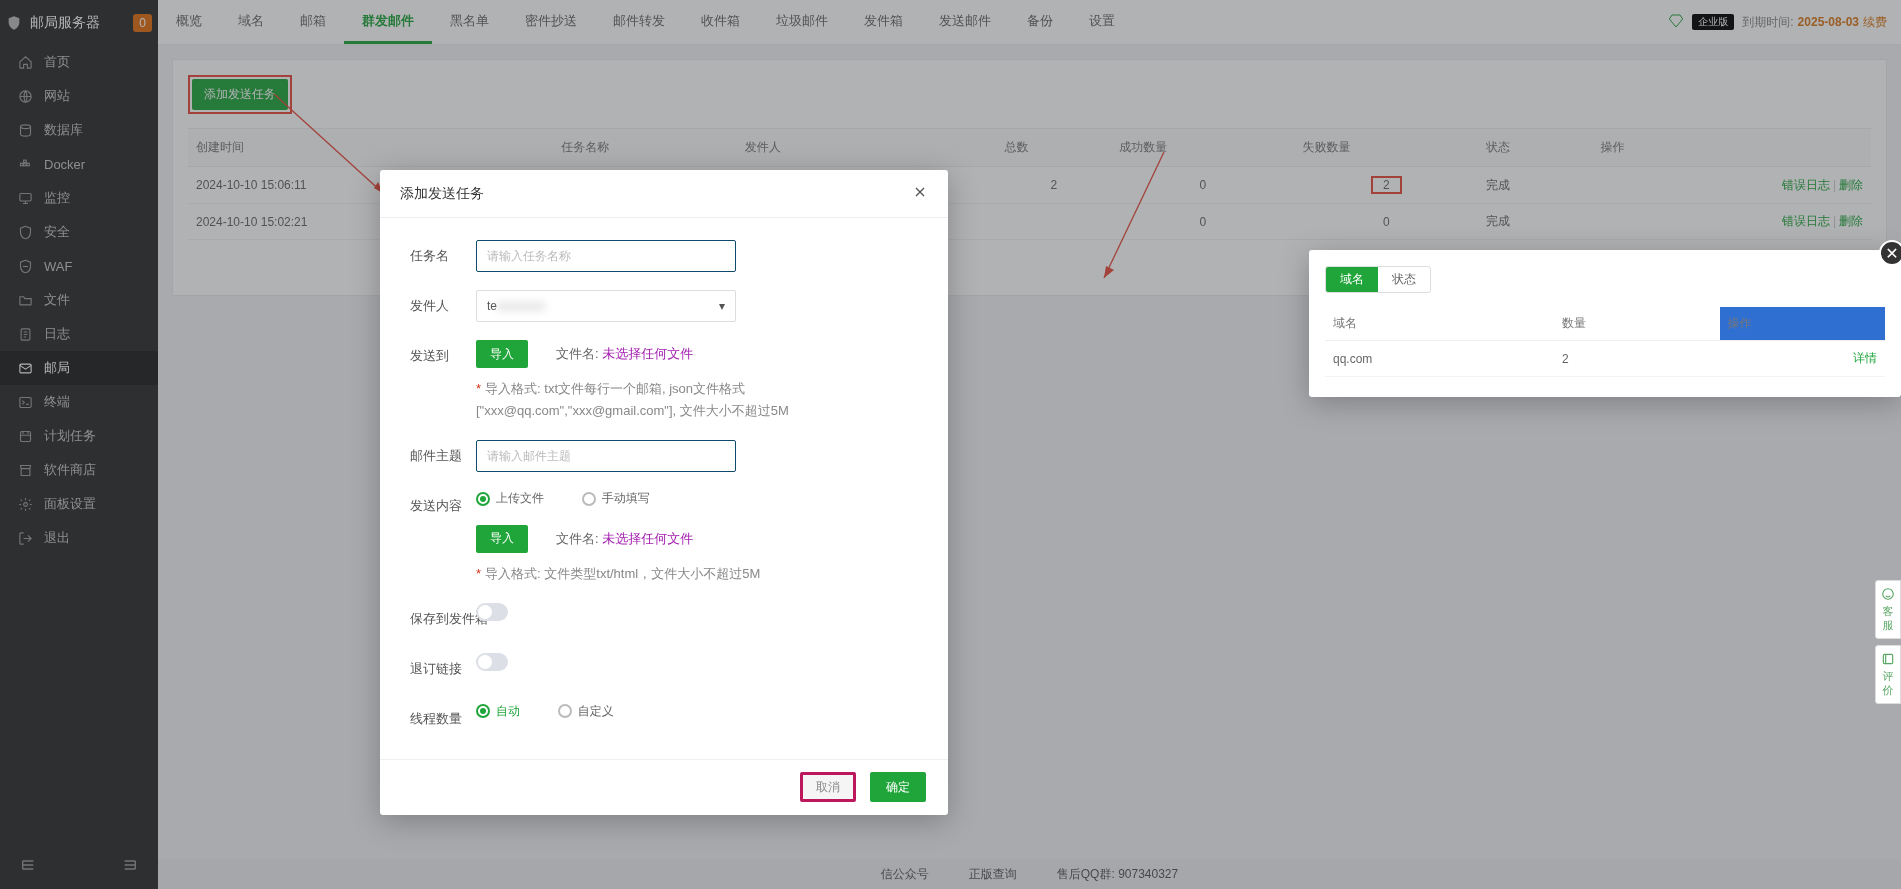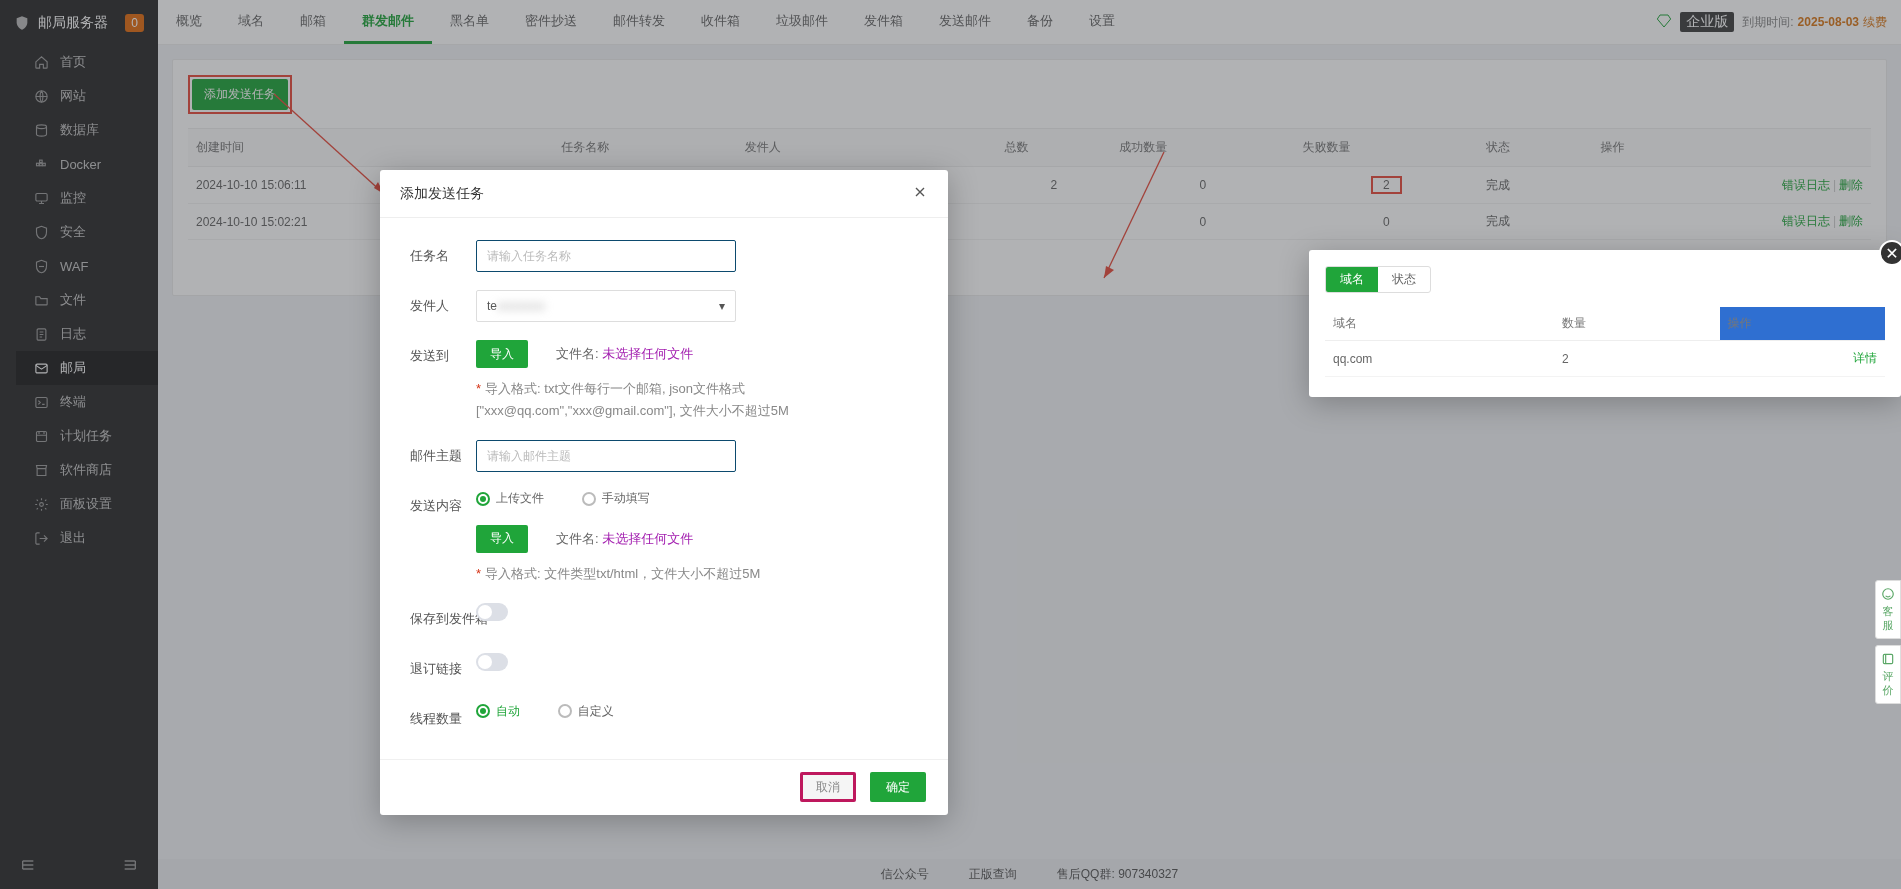--- a/index.html
+++ b/index.html
@@ -1,38 +1,38 @@
 <!DOCTYPE html>
 <html><head>
 <meta charset="utf-8">
 <style>
   *{box-sizing:border-box;margin:0;padding:0;font-family:"Microsoft YaHei","PingFang SC",Arial,sans-serif;}
   html,body{height:100%;width:100%;background:#f0f2f5;}
   body{overflow:hidden;}
 
   
   .sidebar{position:absolute;left:0;top:0;bottom:0;width:158px;background:#2c2c2c;color:#cfcfcf;}
-  .sidebar-header{display:flex;align-items:center;height:45px;padding:0 14px;font-size:14px;color:#fff;}
+  .sidebar-header{display:flex;align-items:center;height:45px;padding:0 6px;font-size:14px;color:#fff;}
   .sidebar-header .shield{margin-right:8px;display:inline-flex;}
   .badge-zero{margin-left:auto;background:#e26c11;color:#fff;font-size:12px;border-radius:3px;padding:0 6px;line-height:18px;}
-  .nav-item{display:flex;align-items:center;height:34px;padding:0 16px;font-size:13px;color:#c5c5c5;cursor:pointer;margin-left:16px;}
+  .nav-item{display:flex;align-items:center;height:34px;padding:0 16px;font-size:13px;color:#c5c5c5;cursor:pointer;}
   .nav-item.active{background:#1f1f1f;color:#fff;}
   .nav-item .ic{width:18px;margin-right:10px;display:inline-flex;align-items:center;justify-content:center;color:#9d9d9d;}
   .nav-item.active .ic{color:#fff;}
   .sidebar-bottom{position:absolute;bottom:0;left:0;right:0;height:44px;display:flex;align-items:center;justify-content:space-between;padding:0 20px;}
   .sidebar-bottom .tog{color:#8d8d8d;cursor:pointer;}
 
   
   .main{position:absolute;left:158px;right:0;top:0;bottom:30px;}
   .topbar{height:45px;background:#fff;display:flex;align-items:center;border-bottom:1px solid #eee;padding:0 14px 0 0;position:relative;}
   .tabs{display:flex;height:100%;}
   .tab{padding:0 18px;font-size:13px;color:#666;display:flex;align-items:center;height:100%;cursor:pointer;border-bottom:3px solid transparent;}
   .tab.active{color:#20a53a;border-bottom-color:#20a53a;font-weight:600;}
   .topbar-right{margin-left:auto;display:flex;align-items:center;font-size:12px;color:#888;}
-  .ent-badge{background:#404040;color:#fff;padding:1px 6px;border-radius:2px;font-size:14px;margin:0 4px;}
+  .ent-badge{background:#000000;color:#fff;padding:1px 6px;border-radius:2px;font-size:10px;margin:0 4px;}
   .expiry-date{color:#d9781a;font-weight:600;}
 
   .content-wrap{padding:14px;height:calc(100% - 45px);position:relative;}
   .panel{background:#fff;border:1px solid #eaeaea;border-radius:2px;padding:15px;}
   .add-task-btn{background:#20a53a;color:#fff;border:none;padding:7px 12px;font-size:12px;border-radius:2px;cursor:pointer;}
   .red-box{border:2px solid #e74b3c;padding:2px;display:inline-block;}
 
   table.maint{width:100%;border-collapse:collapse;margin-top:14px;font-size:12px;color:#666;}
   table.maint th{font-weight:normal;color:#777;padding:10px 8px;text-align:left;background:#fafafa;border-top:1px solid #eee;border-bottom:1px solid #eee;}
   table.maint td{padding:9px 8px;border-bottom:1px solid #f3f3f3;}

